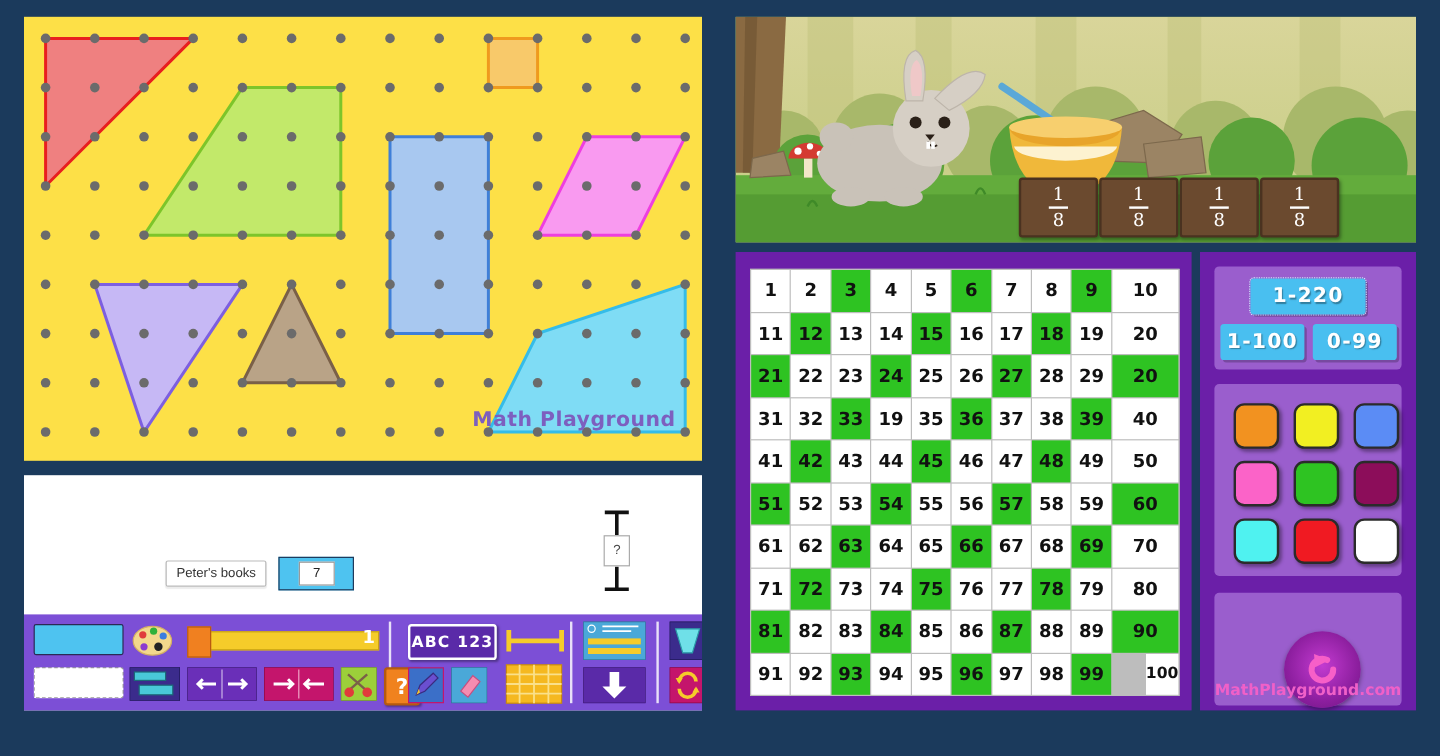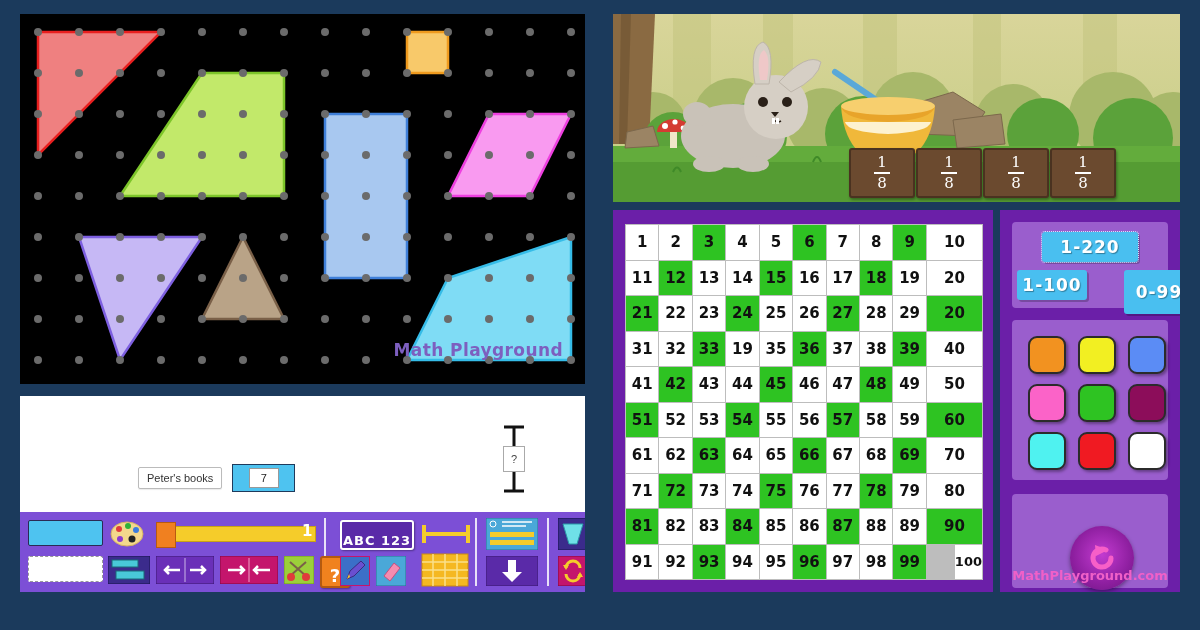--- a/index.html
+++ b/index.html
@@ -5,21 +5,21 @@
   html,body{margin:0;padding:0;}
   body{
     width:1200px;height:630px;overflow:hidden;
     background:#1b3a5c;
     font-family:"Liberation Sans", sans-serif;
     position:relative;
   }
   .panel{position:absolute;overflow:hidden;}
 
   
-  #geoboard{left:20px;top:14px;width:565px;height:370px;background:#000000;}
+  #geoboard{left:20px;top:14px;width:565px;height:370px;background:#fde047;}
   #geoboard svg{display:block;}
   .mp-watermark{
     position:absolute;right:22px;bottom:24px;
     font-family:"DejaVu Sans", sans-serif;
     font-weight:bold;font-size:17px;color:#7d5fbf;
     letter-spacing:.4px;
   }
 
   
   #barmodel{left:20px;top:396px;width:565px;height:196px;background:#ffffff;}
@@ -52,21 +52,21 @@
     display:flex;align-items:center;justify-content:center;
     font-size:11px;color:#444;
   }
 
   
   #toolbar{left:20px;top:512px;width:565px;height:80px;background:#7c4fd6;}
   .tb-div{position:absolute;top:6px;width:2px;height:68px;background:#e8e0f8;}
   .tb-btn{position:absolute;box-sizing:border-box;border-radius:2px;}
   .swatch-blue{background:#4ec3f0;border:1px solid #2a2a55;}
   .swatch-white{background:#fff;border:1px dashed #999;}
-  .tb-tile{border:2px solid;border-radius:3px;display:flex;align-items:flex-end;
+  .tb-tile{border:2px solid;border-radius:3px;display:flex;align-items:center;
     justify-content:center;box-shadow:1px 1px 2px rgba(0,0,0,.35);}
   .tb-lbl{font-family:"DejaVu Sans", sans-serif;font-weight:bold;color:#fff;}
 
   
   #bunny{left:613px;top:14px;width:567px;height:188px;background:#9fb35e;}
   .frac-tile{
     position:absolute;width:62px;height:46px;background:#6b4a2f;
     border:2px solid #4a3220;border-radius:3px;
     display:flex;align-items:center;justify-content:center;
     box-shadow:1px 2px 3px rgba(0,0,0,.35);
@@ -625,21 +625,21 @@
 
 <div class="panel" id="controls">
 
   <div class="cbox" style="top:12px;height:86px;">
     <div class="rangebtn" id="rb0" style="left: 30px; top: 10px; width: 96px; height: 30px; outline: rgb(207, 233, 250) dotted 1px;">
       <span>1-220</span>
     </div>
     <div class="rangebtn" id="rb1" style="left:5px;top:48px;width:70px;height:30px;">
       <span>1-100</span>
     </div>
-    <div class="rangebtn" id="rb2" style="left:82px;top:48px;width:70px;height:44px;margin-left:30px;">
+    <div class="rangebtn" id="rb2" style="left:82px;top:48px;width:70px;height:30px;">
       <span>0-99</span>
     </div>
   </div>
 
   <div class="cbox" id="colorbox" style="top:110px;height:160px;">
       <div class="colorsw" style="background: rgb(242, 146, 32); left: 16px; top: 16px;"></div>
       <div class="colorsw" style="background: rgb(242, 239, 34); left: 66px; top: 16px;"></div>
       <div class="colorsw" style="background: rgb(91, 140, 245); left: 116px; top: 16px;"></div>
       <div class="colorsw" style="background: rgb(251, 99, 200); left: 16px; top: 64px;"></div>
       <div class="colorsw" style="background: rgb(46, 195, 34); left: 66px; top: 64px;"></div>

